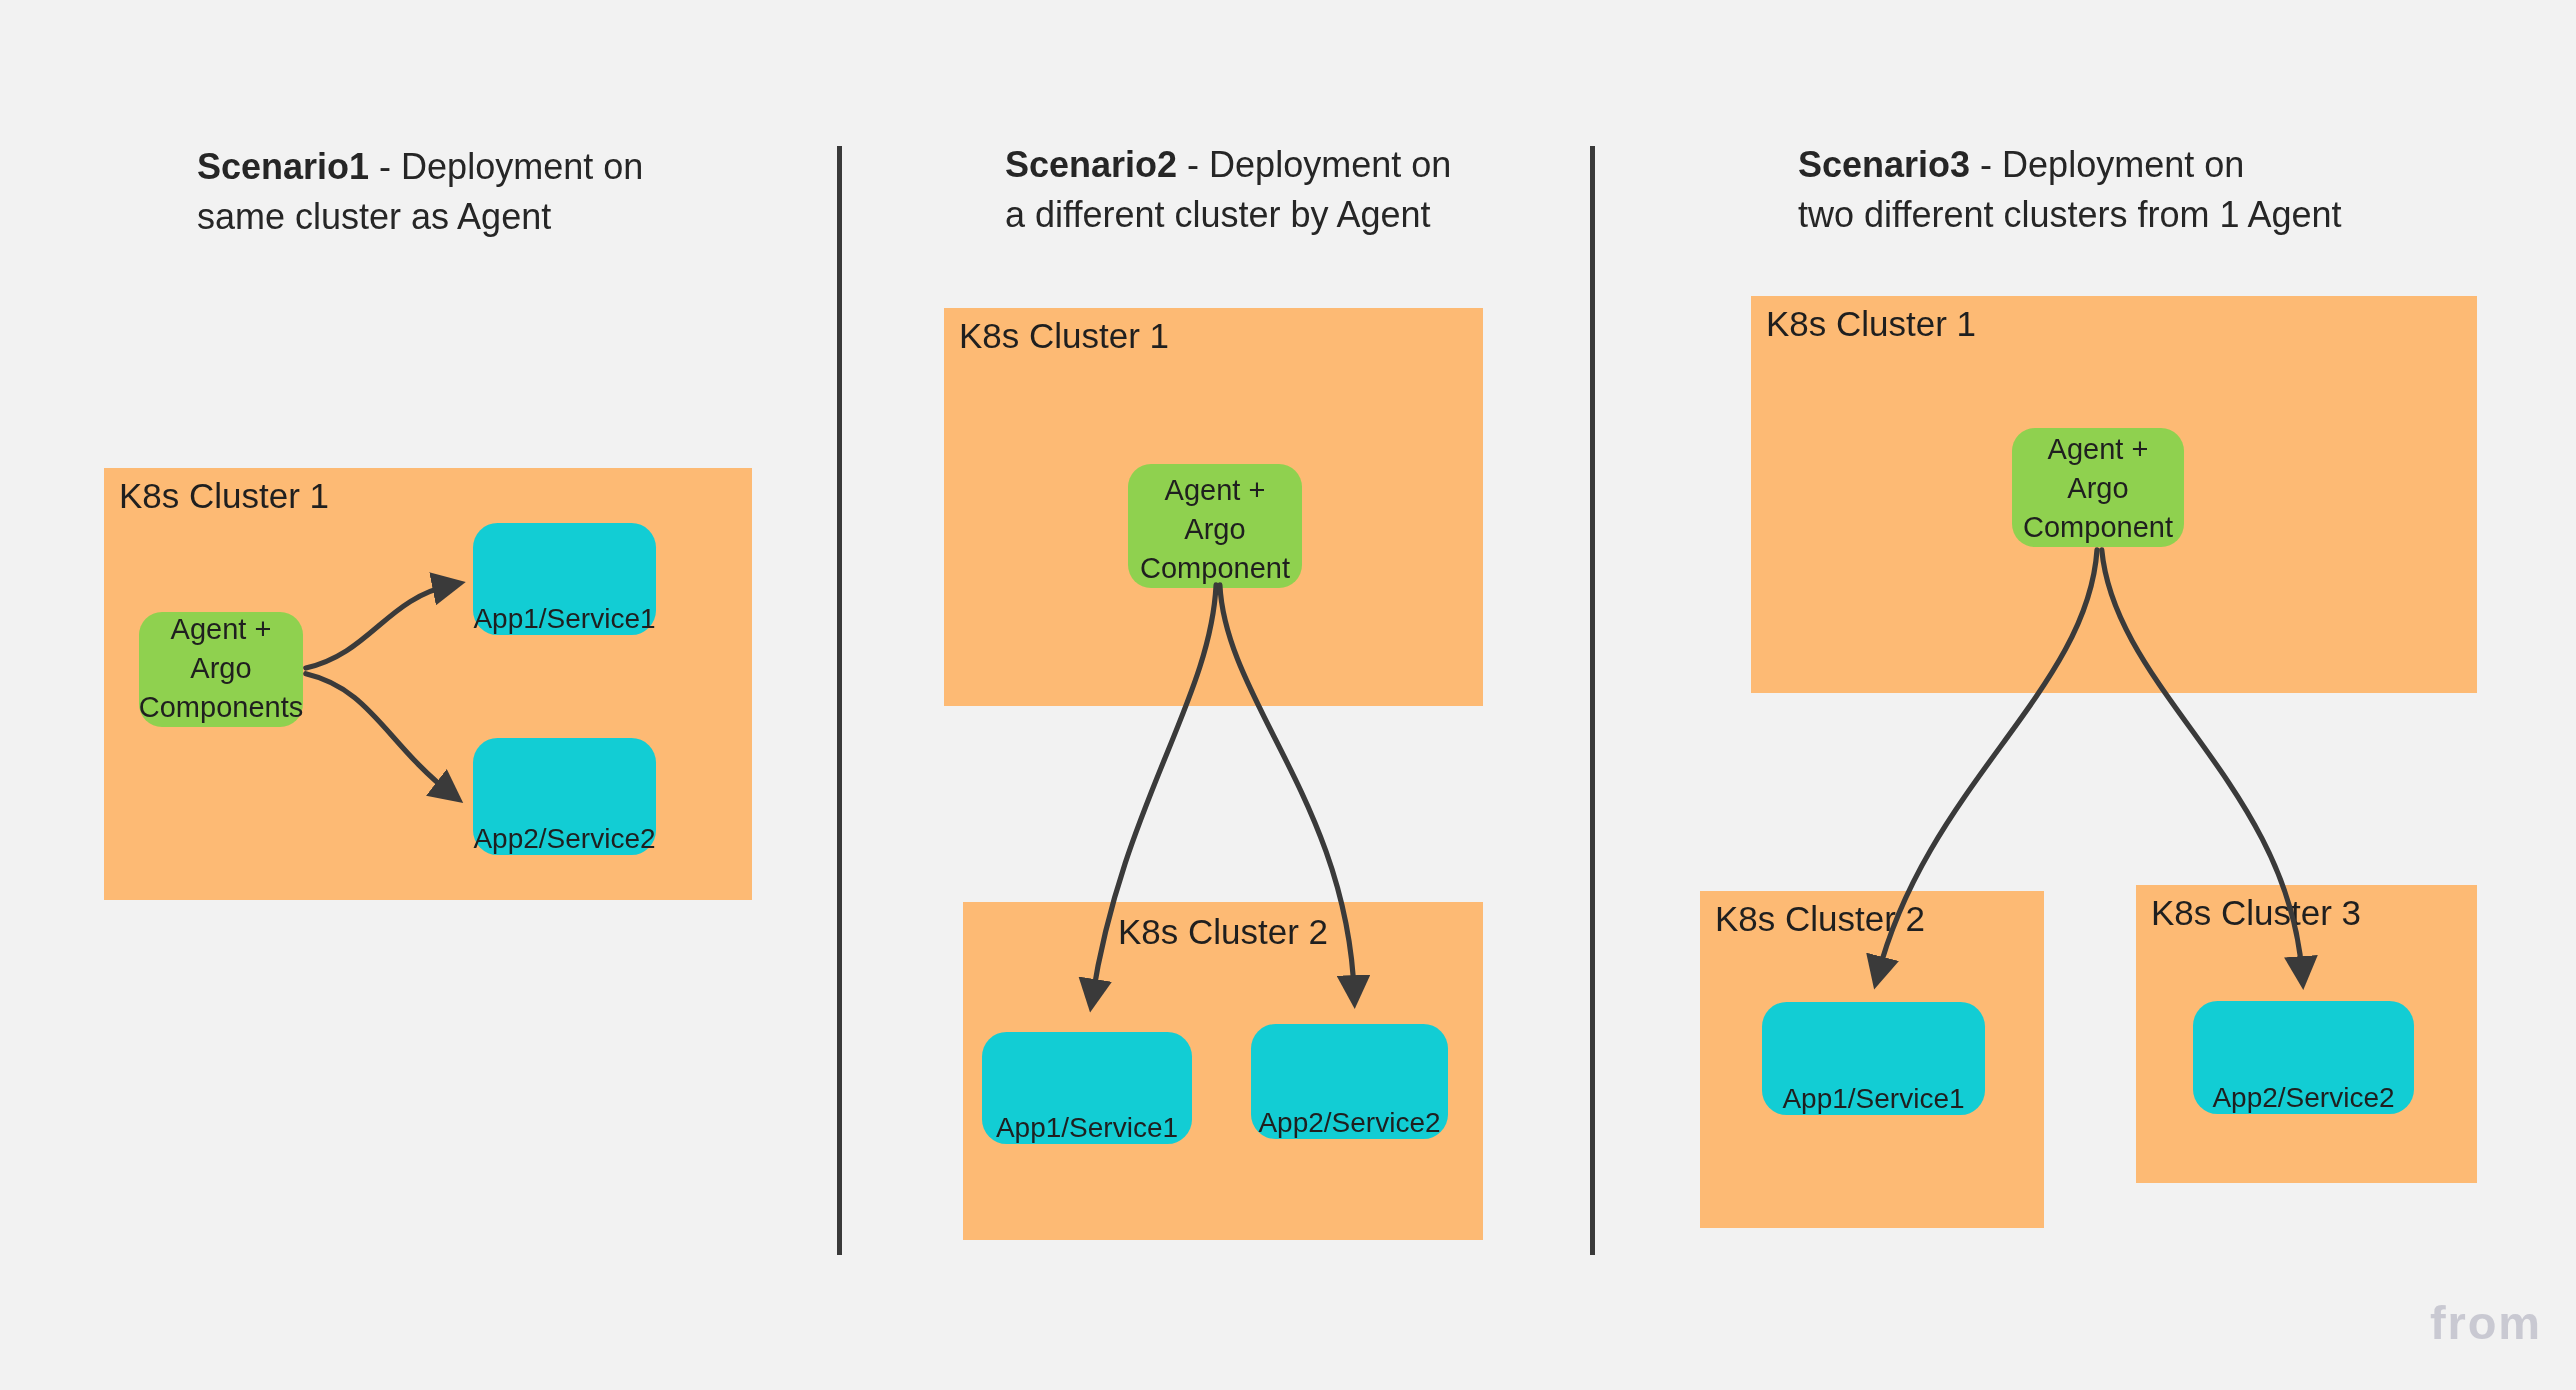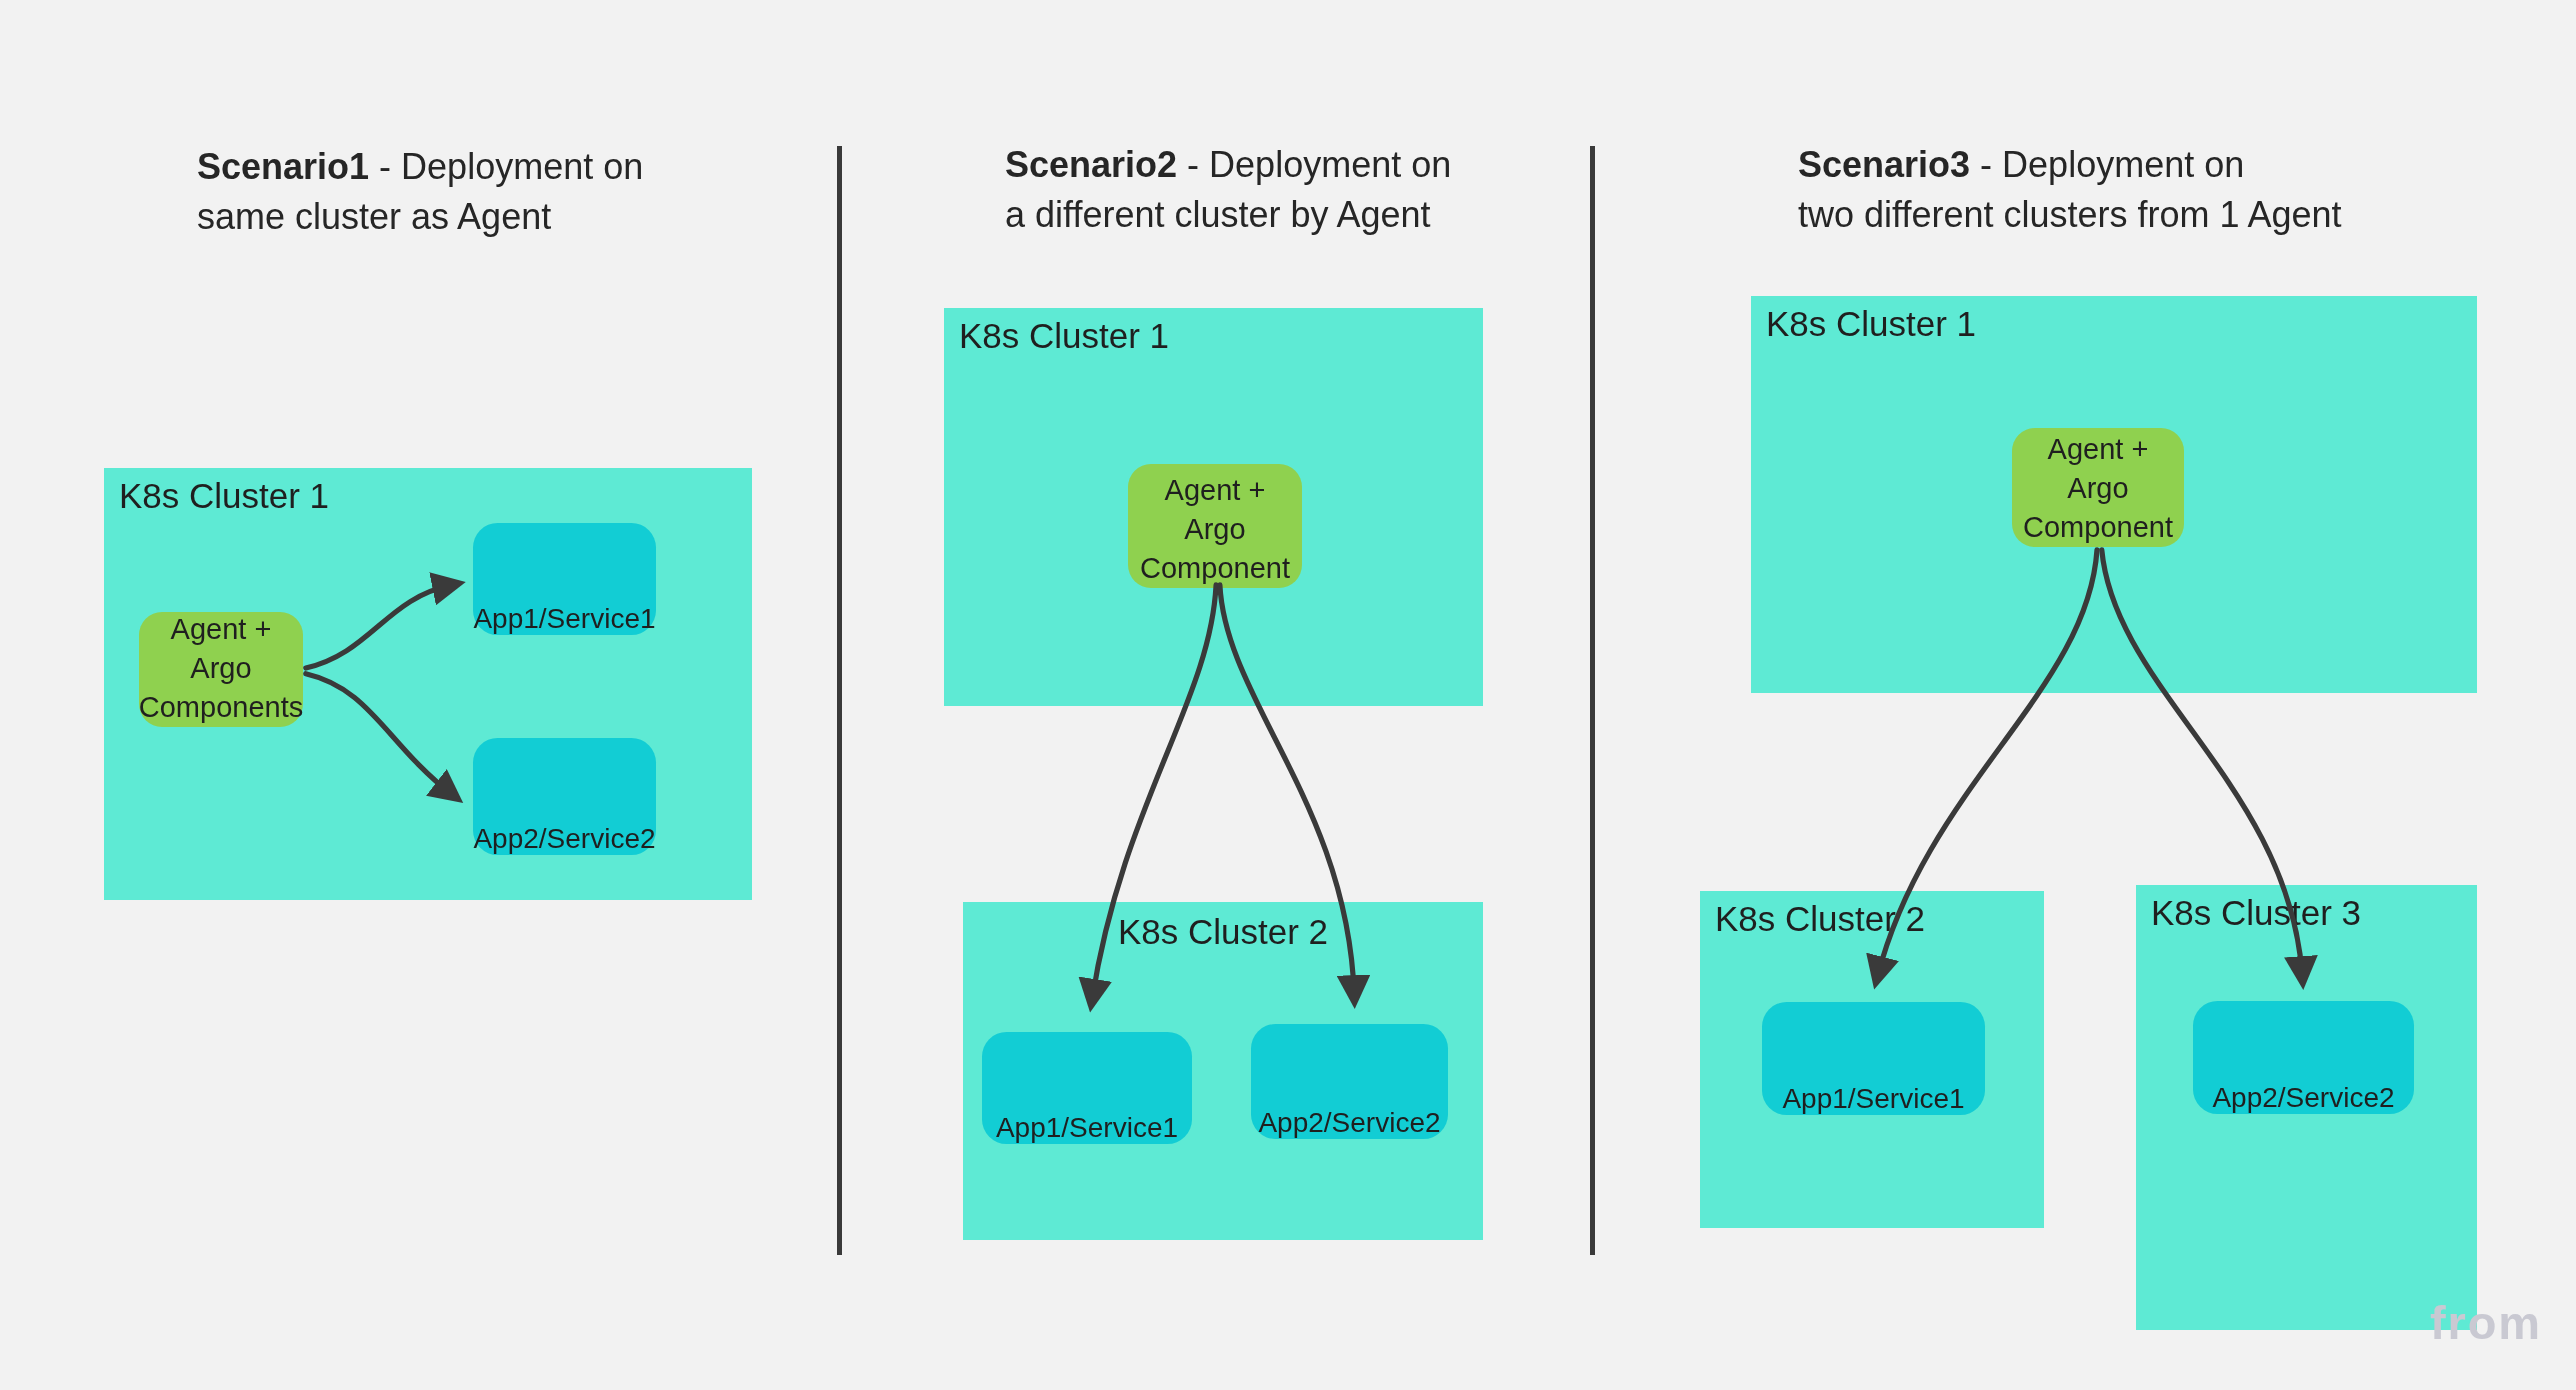--- a/index.html
+++ b/index.html
@@ -25,21 +25,21 @@
   }
   .scenario-title {
     position: absolute;
     font-size: 36px;
     line-height: 50px;
     color: #262626;
   }
   .scenario-title b { font-weight: 700; text-align: center; }
   .cluster {
     position: absolute;
-    background: #5eead4;
+    background: #fdba74;
   }
   .cluster-label {
     position: absolute;
     top: 7.6px;
     left: 15px;
     font-size: 35px;
     white-space: nowrap;
   }
   .cluster-label.center {
     left: 0;
@@ -147,21 +147,21 @@
     </div>
   </div>
 
   <div class="cluster" style="left:1700px; top:891px; width:344px; height:337px;">
     <div class="cluster-label">K8s Cluster 2</div>
     <div class="shape app" style="left:62px; top:111px; width:223px; height:113px;">
       <div>App1/Service1</div>
     </div>
   </div>
 
-  <div class="cluster" style="left:2136px; top:885px; width:341px; height:445px;">
+  <div class="cluster" style="left:2136px; top:885px; width:341px; height:298px;">
     <div class="cluster-label">K8s Cluster 3</div>
     <div class="shape app" style="left:57px; top:116px; width:221px; height:113px;">
       <div>App2/Service2</div>
     </div>
   </div>
 
   <svg class="arrows" width="2576" height="1390" viewBox="0 0 2722 1469">
     <defs>
       <marker id="ah" viewBox="0 0 10 10" refX="6" refY="5" markerWidth="6.5" markerHeight="6.5" orient="auto-start-reverse">
         <path d="M0 0 L10 5 L0 10 z" fill="#3A3A3A"></path>

